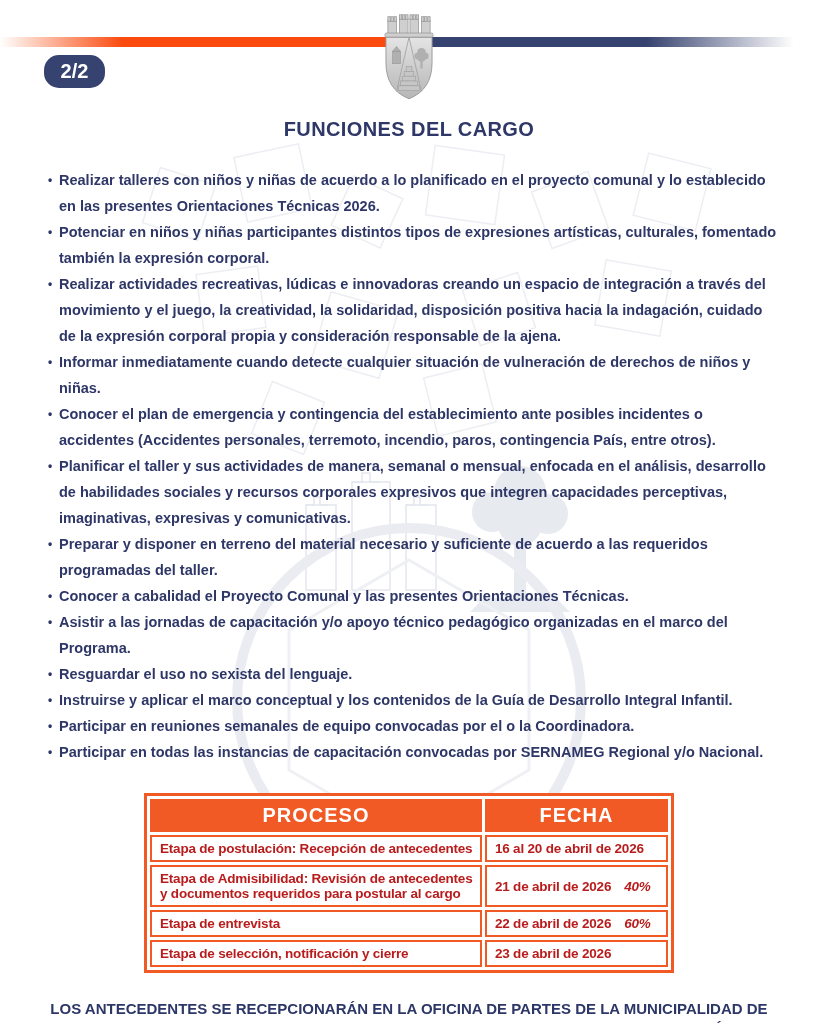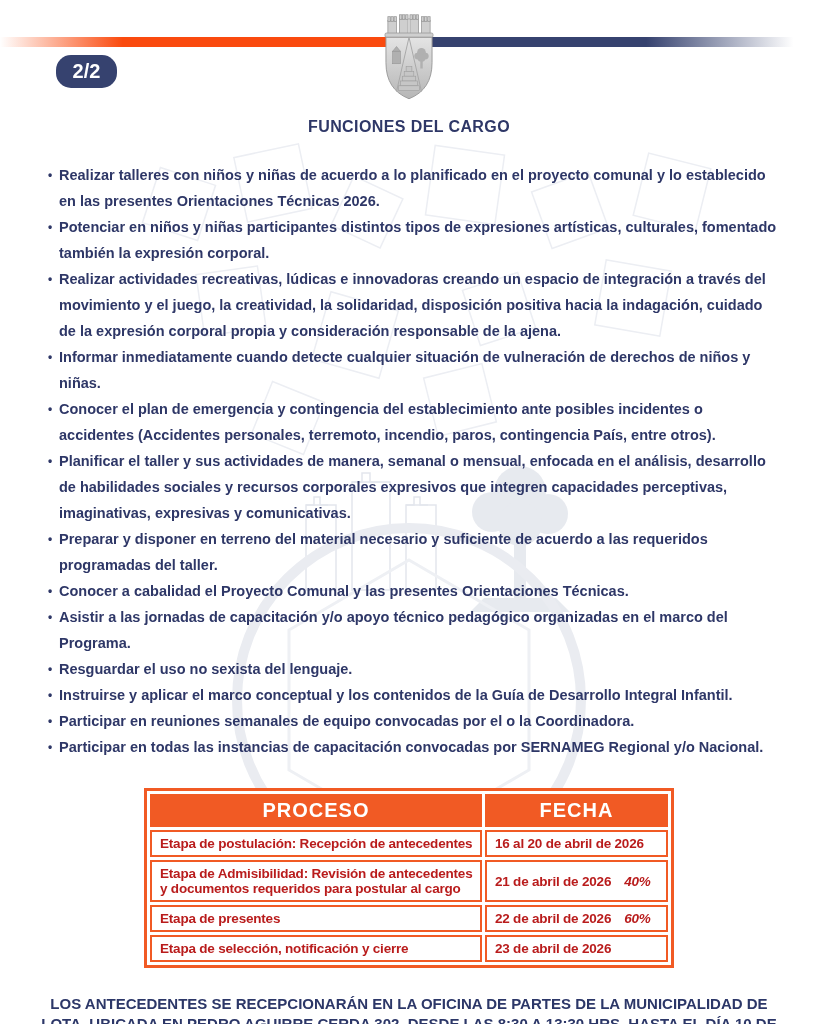--- a/index.html
+++ b/index.html
@@ -12,31 +12,31 @@
   
   .watermark { position:absolute; inset:0; z-index:0; pointer-events:none; }
   
   .topbar {
     position:absolute; left:0; top:37px; width:818px; height:10px; z-index:1;
     background:linear-gradient(to right,
       rgba(250,74,14,0) 0%, #fa4a0e 15%, #fa4a0e 49%,
       #36426f 53%, #36426f 79%, rgba(54,66,111,0) 97%);
   }
   .page-badge {
-    position:absolute; left:56px; top:55px; width:61px; height:33px; z-index:2;
+    position:absolute; left:44px; top:55px; width:61px; height:33px; z-index:2;
     background:#36426f; border-radius:15px;
     display:flex; align-items:center; justify-content:center;
     color:#ffffff; font-size:20px; font-weight:bold;
   }
   .crest { position:absolute; left:369px; top:9px; width:80px; height:96px; z-index:2; }
   
   .content { position:relative; z-index:1; }
   .title {
     padding-top:118px; text-align:center;
-    font-size:16px; font-weight:bold; letter-spacing:.4px; color:#2e3767;
+    font-size:20px; font-weight:bold; letter-spacing:.4px; color:#2e3767;
   }
   ul.functions {
     margin:26px 40px 0 48px; padding:0; list-style:none;
     font-size:14.5px; line-height:26px; color:#2e3767;font-weight:bold;
   }
   ul.functions li { position:relative; padding-left:11px; }
   ul.functions li::before { content:"•"; position:absolute; left:0; top:0; font-size:12px; }
   .fechas-head { margin-top:33px; text-align:center; }
   .fechas-head .txt { font-size:19px; font-weight:bold; letter-spacing:.6px; color:#2e3767; }
   .fechas-underline { width:66px; height:4px; background:#f4511e; margin:3px auto 0; }
@@ -200,21 +200,21 @@
         <tbody>
           <tr>
             <td>Etapa de postulación: Recepción de antecedentes</td>
             <td><span>16 al 20 de abril de 2026</span><span class="pct"></span></td>
           </tr>
           <tr>
             <td>Etapa de Admisibilidad: Revisión de antecedentes y documentos requeridos para postular al cargo</td>
             <td><span>21 de abril de 2026</span><span class="pct">40%</span></td>
           </tr>
           <tr>
-            <td>Etapa de presentes</td>
+            <td>Etapa de entrevista</td>
             <td><span>22 de abril de 2026</span><span class="pct">60%</span></td>
           </tr>
           <tr>
             <td>Etapa de selección, notificación y cierre</td>
             <td><span>23 de abril de 2026</span><span class="pct"></span></td>
           </tr>
         </tbody>
       </table>
     </div>
 

